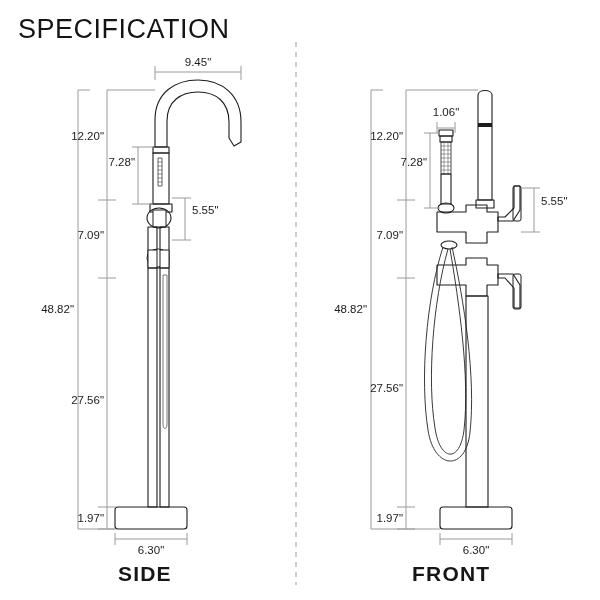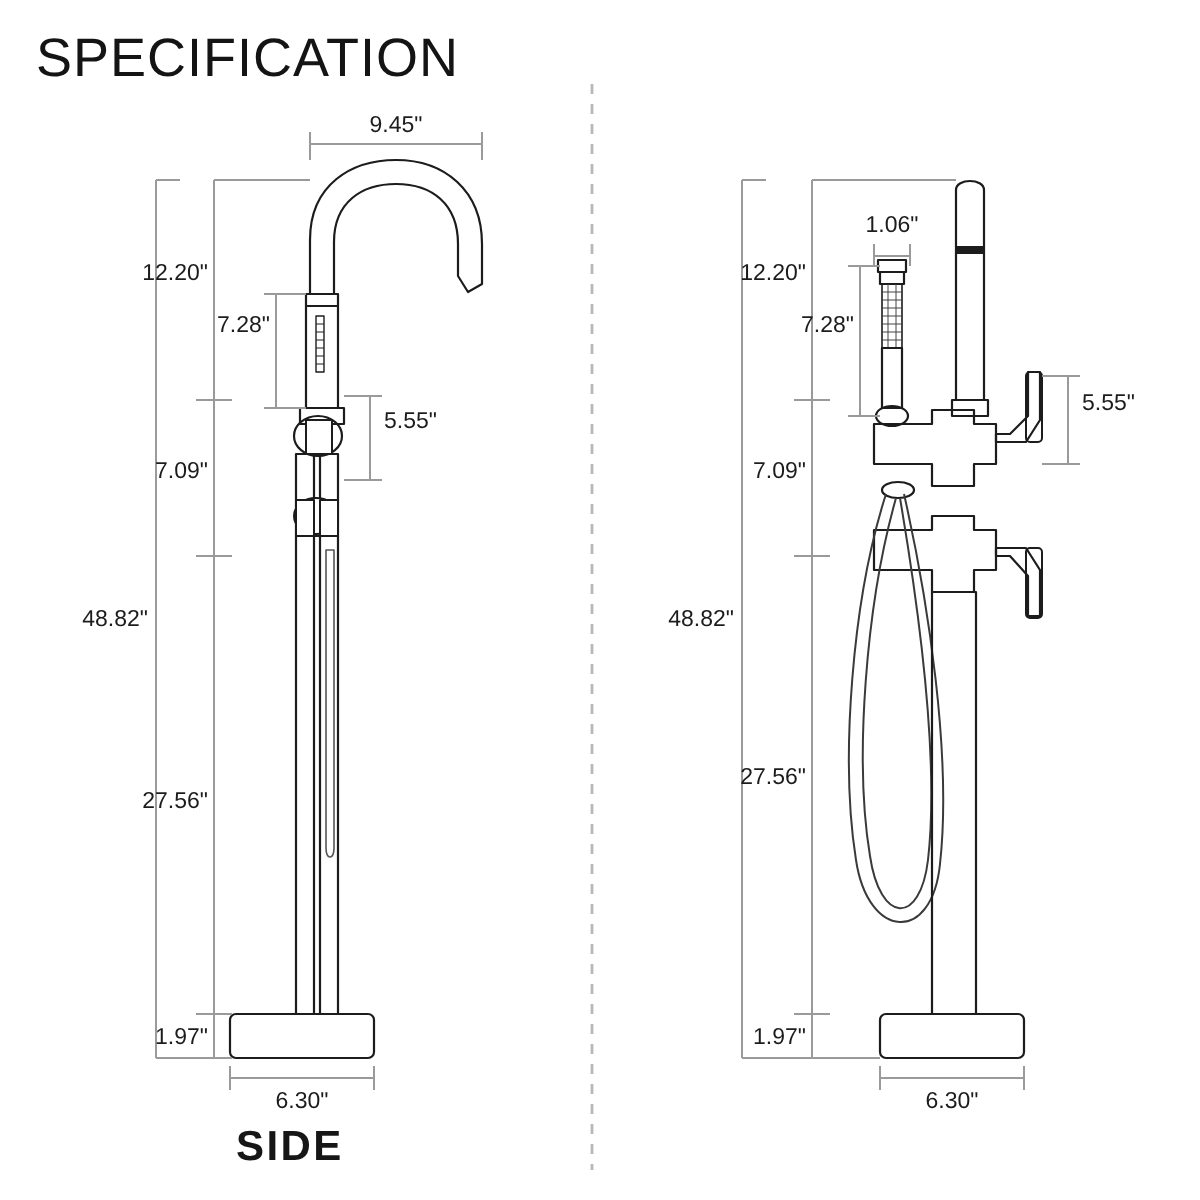--- a/index.html
+++ b/index.html
@@ -53,20 +53,21 @@
   }
 </style>
 </head>
 <body>
 
 <div id="page">
 
   <div id="title">SPECIFICATION</div>
 
   <div class="view-label" id="label-side">SIDE</div>
+  <div class="view-label" id="label-front">FRONT</div>
 
   <svg id="drawing" viewBox="0 0 600 600">
 
     <line x1="296" y1="42" x2="296" y2="585" stroke="#b8b8b8" stroke-width="1.4" stroke-dasharray="5,5"></line>
 
     <g>
 
       <g fill="none" stroke="#1c1c1c" stroke-width="1.1" stroke-linejoin="round">
 
         <path d="M 155 147

